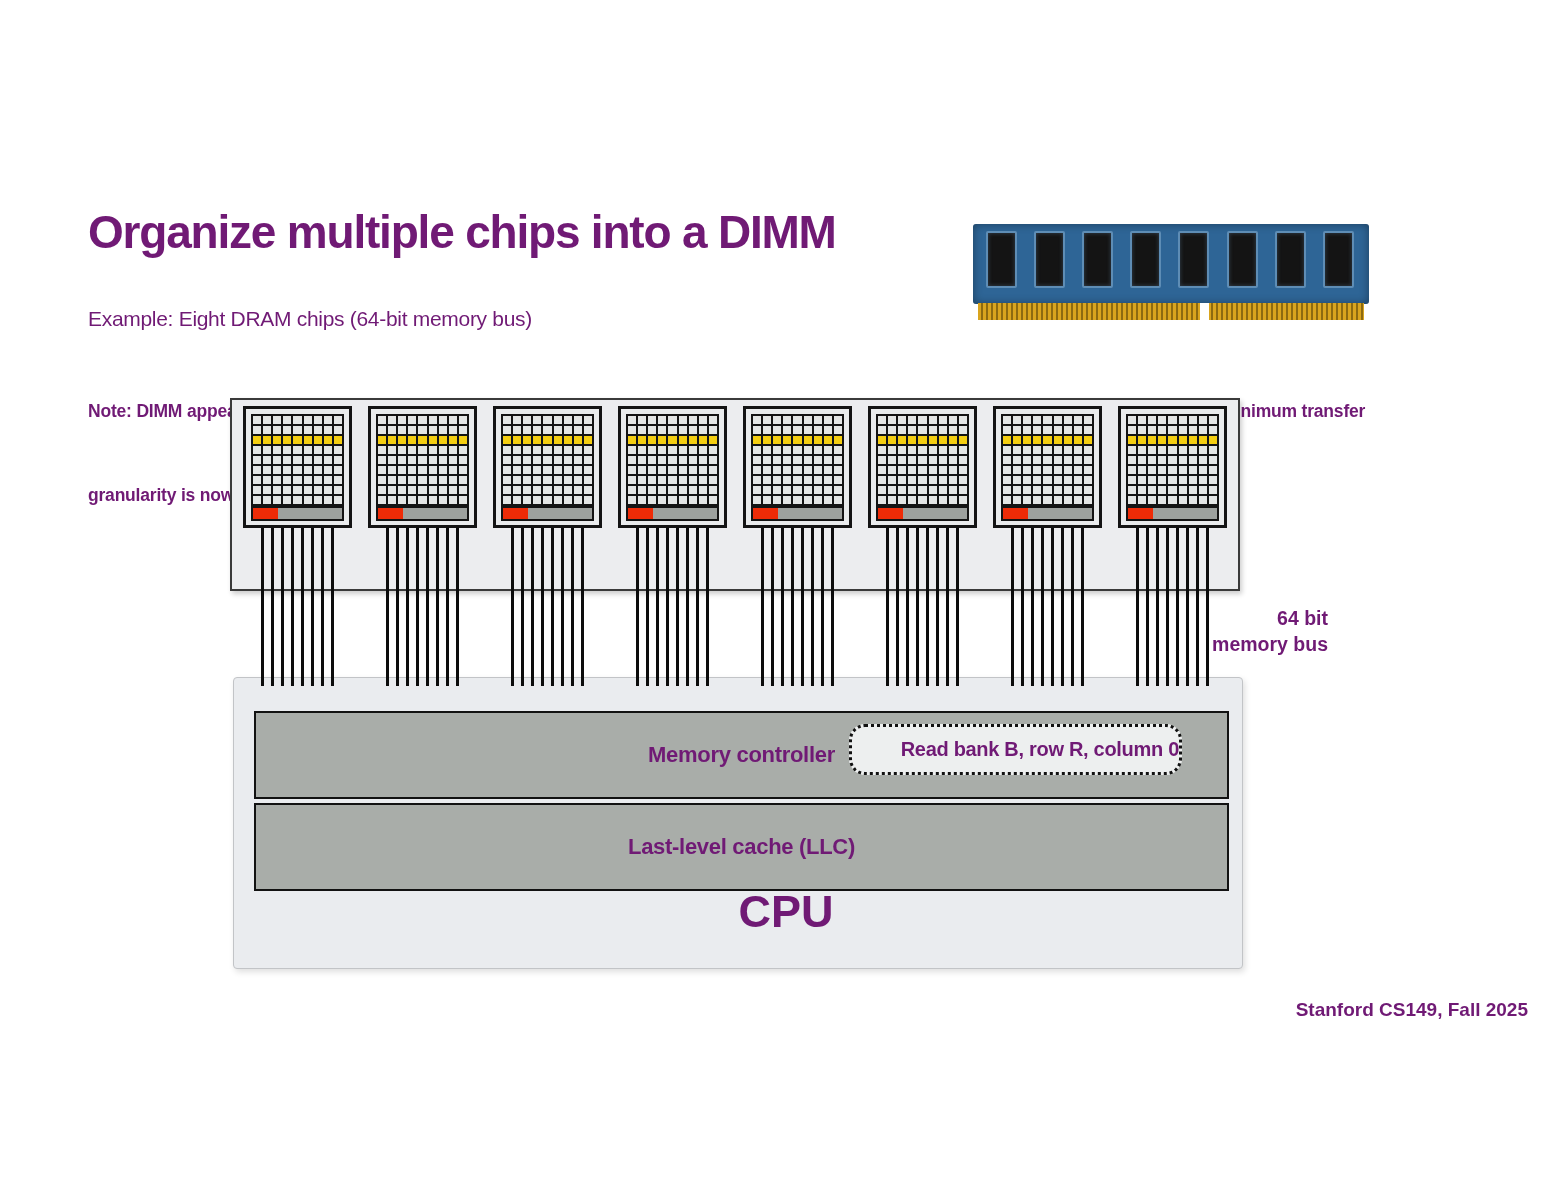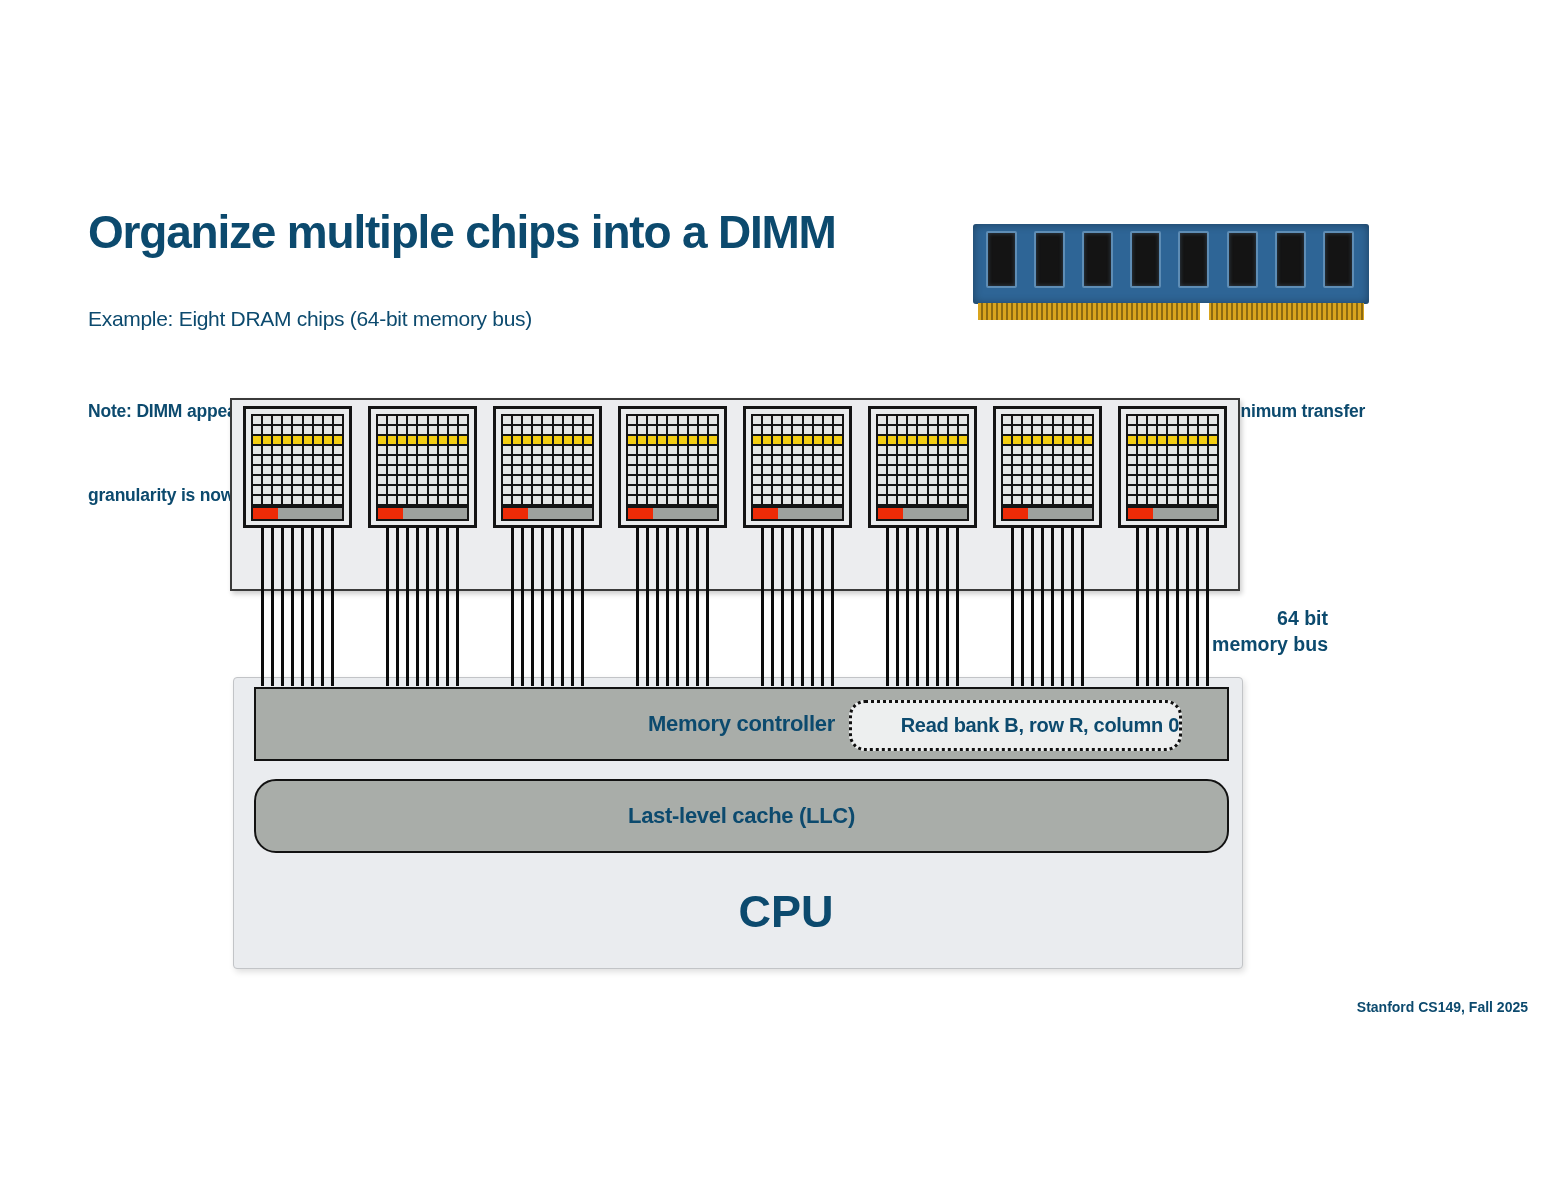--- a/index.html
+++ b/index.html
@@ -8,28 +8,28 @@
     --line:#141414;
     --buffer:#9DA19E;
     --buffer-active:#EE2B07;
     --bar:#A9ADA9;
     --panel:#ECEDEF;
     --pcb:#2E6596;
     --gold:#D9A41E;
   }
   html,body{margin:0;padding:0;background:#fff;}
   .slide{position:relative;width:1553px;height:1200px;background:#ffffff;overflow:hidden;
-         font-family:"Liberation Sans",sans-serif;color:#0c4a6e;}
+         font-family:"Liberation Sans",sans-serif;color:#701a75;}
 
   
   .title{position:absolute;left:88px;top:205px;margin:0;font-size:46px;font-weight:700;letter-spacing:-1.2px;}
   .subtitle{position:absolute;left:88px;top:307px;font-size:21px;font-weight:400;letter-spacing:-0.3px;}
   .note{position:absolute;left:88px;top:341px;font-size:17.5px;font-weight:700;line-height:1.6;
         letter-spacing:-0.2px;white-space:pre-wrap;}
-  .footer{position:absolute;top:999px;right:25px;font-size:14px;font-weight:700;margin-left:38px;}
+  .footer{position:absolute;top:999px;right:25px;font-size:19px;font-weight:700;margin-left:38px;}
   .bus-label{position:absolute;left:1203px;top:606px;width:125px;text-align:right;
              font-size:19.5px;font-weight:700;line-height:1.32;white-space:pre-line;}
 
   
   .photo{position:absolute;left:973px;top:224px;width:396px;height:96px;}
   .pcb{position:absolute;left:0;top:0;width:396px;height:80px;background:var(--pcb);
        border-radius:3px;box-shadow:inset 0 0 10px rgba(0,0,0,.38);}
   .photo-chip{position:absolute;top:7px;width:31px;height:57px;background:#141414;
               border:2px solid #5E8DB5;border-radius:2px;box-sizing:border-box;
               box-shadow:inset 0 0 4px rgba(120,160,200,.35);}
@@ -55,26 +55,26 @@
   
   #wires-layer{position:absolute;left:0;top:0;width:1553px;height:1200px;pointer-events:none;}
   .wires{position:absolute;top:528px;width:73px;height:158px;display:flex;
          justify-content:space-between;z-index:3;}
   .wire{width:3px;height:100%;background:#0C0C0C;}
 
   
   .cpu-box{position:absolute;left:233px;top:677px;width:1010px;height:292px;
            background:#EAECEF;border:1px solid #C2C4C7;border-radius:4px;box-sizing:border-box;
            box-shadow:2px 3px 6px rgba(0,0,0,.13);}
-  .mc-bar,.llc-bar{position:absolute;left:20px;width:975px;height:74px;background:var(--bar);
+  .mc-bar,.llc-bar{position:absolute;left:20px;width:975px;height:88px;background:var(--bar);
            border:2.5px solid #121212;box-sizing:border-box;z-index:4;
            display:flex;align-items:center;justify-content:center;
-           font-size:22px;font-weight:700;letter-spacing:-0.3px;}
+           font-size:22px;font-weight:700;letter-spacing:-0.3px;margin-top:24px;}
   .mc-bar{top:9px;}
-  .llc-bar{top:101px;border-radius:22px;}
+  .llc-bar{top:101px;}
   .cmd-box{position:absolute;left:593px;top:11px;width:333px;height:51px;
            border:3px dotted #111;border-radius:16px;background:#EDEFEF;box-sizing:border-box;
            display:flex;align-items:center;justify-content:flex-end;font-size:20px;font-weight:700;}
   .cpu-label{position:absolute;left:0;top:208px;width:100%;text-align:center;
              font-size:45px;font-weight:700;z-index:4;margin-left:48px;}
 </style>
 </head>
 <body>
 
 <div class="slide">

